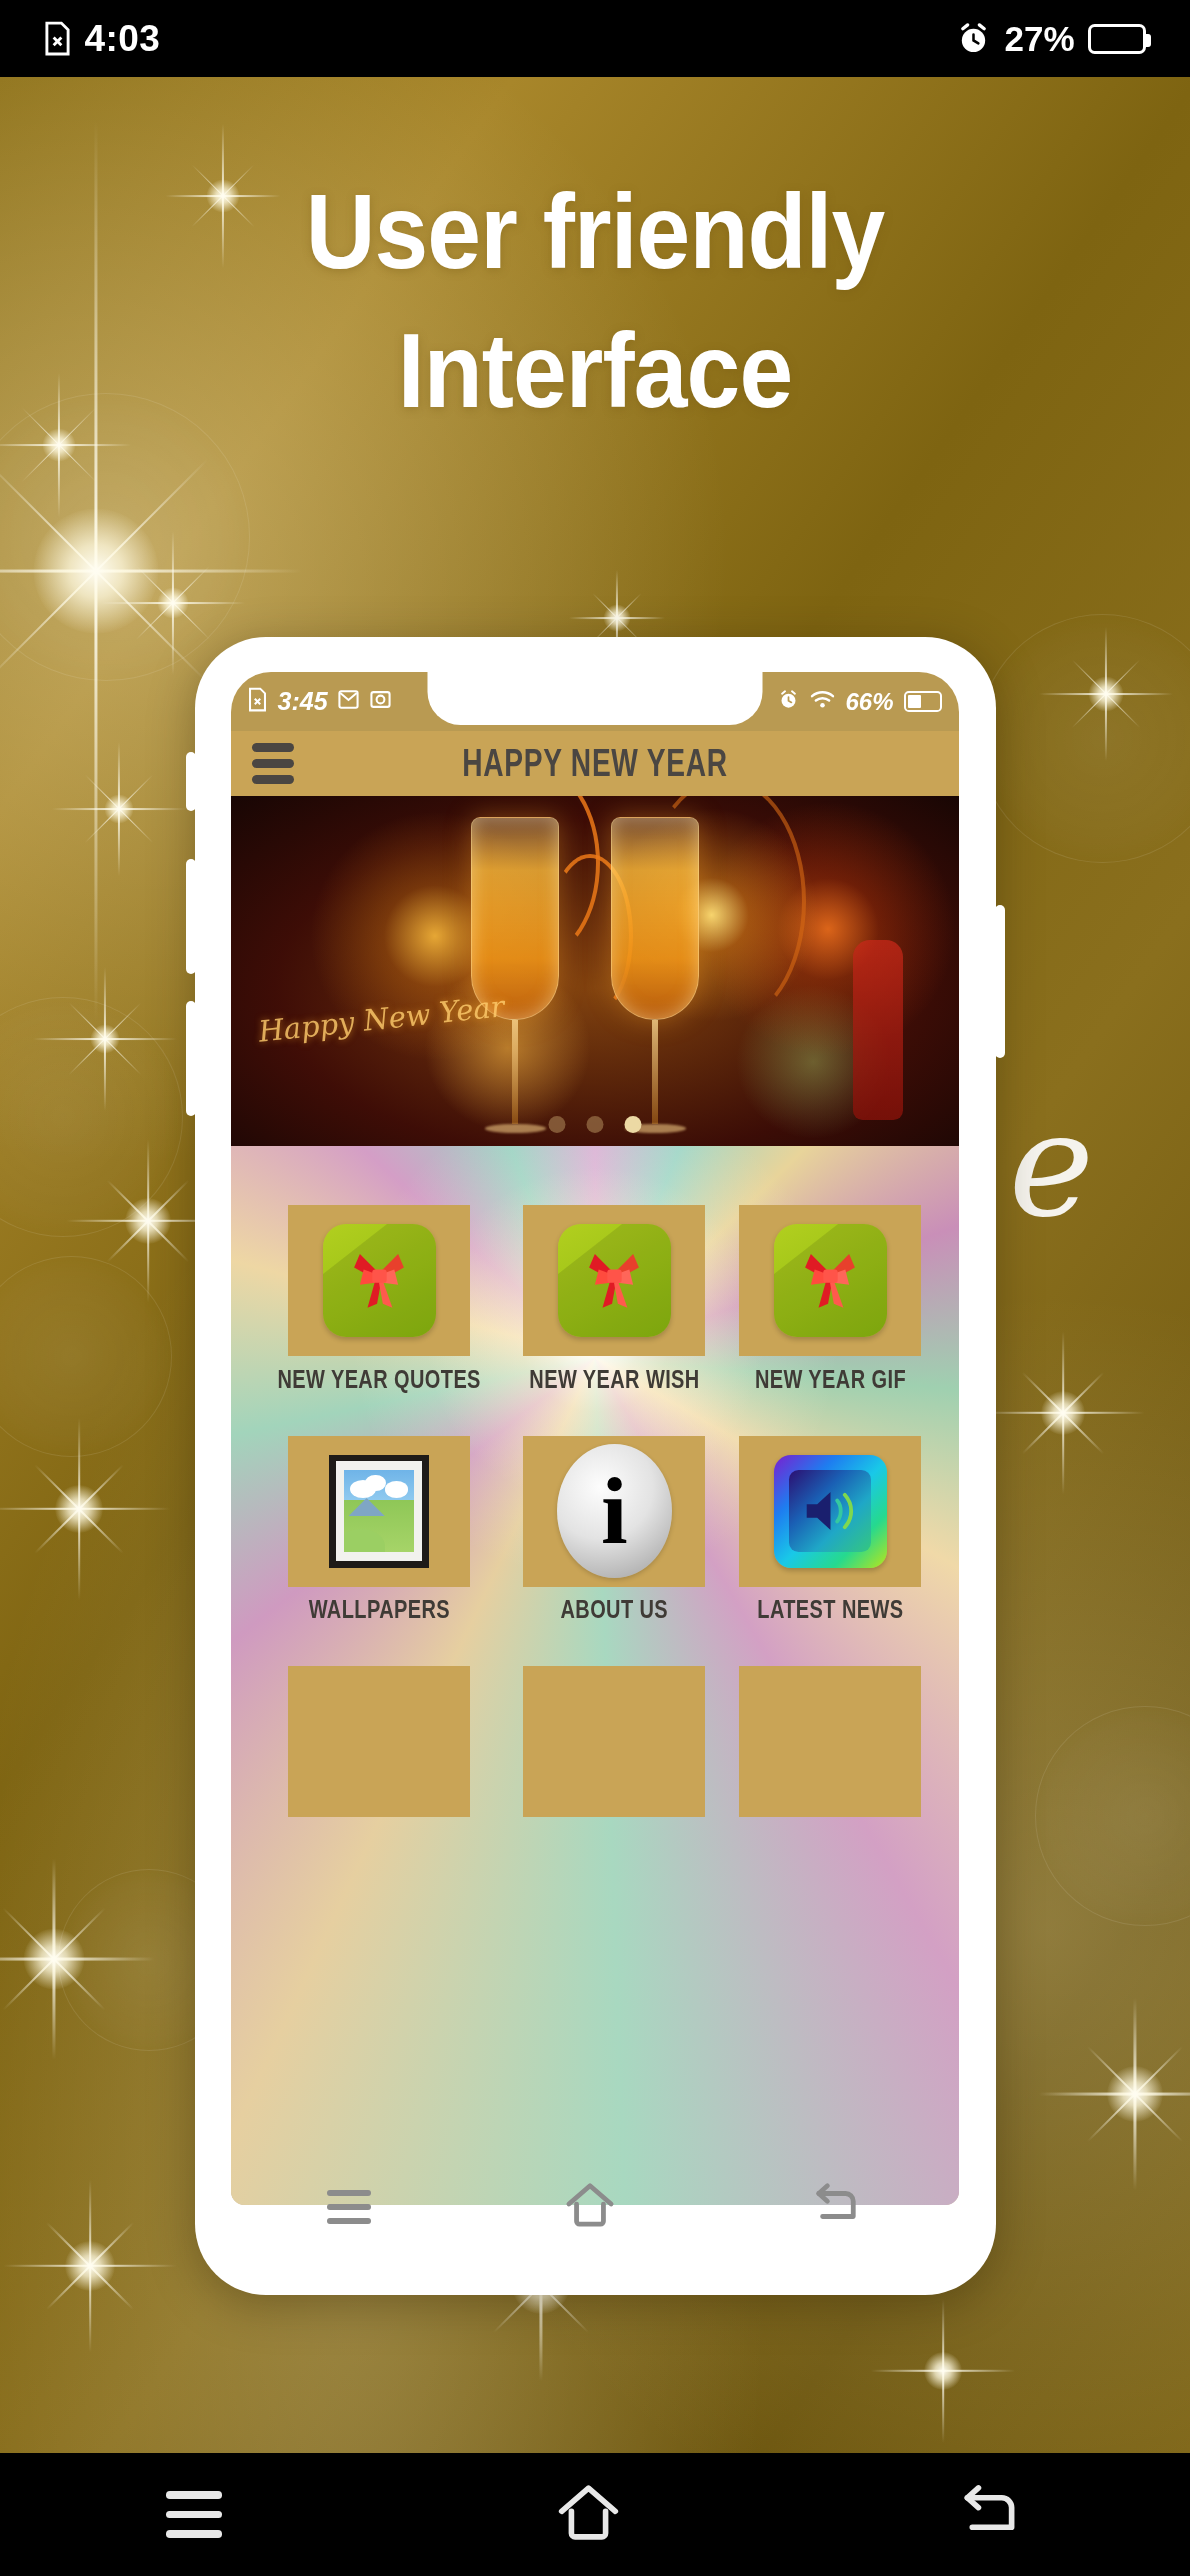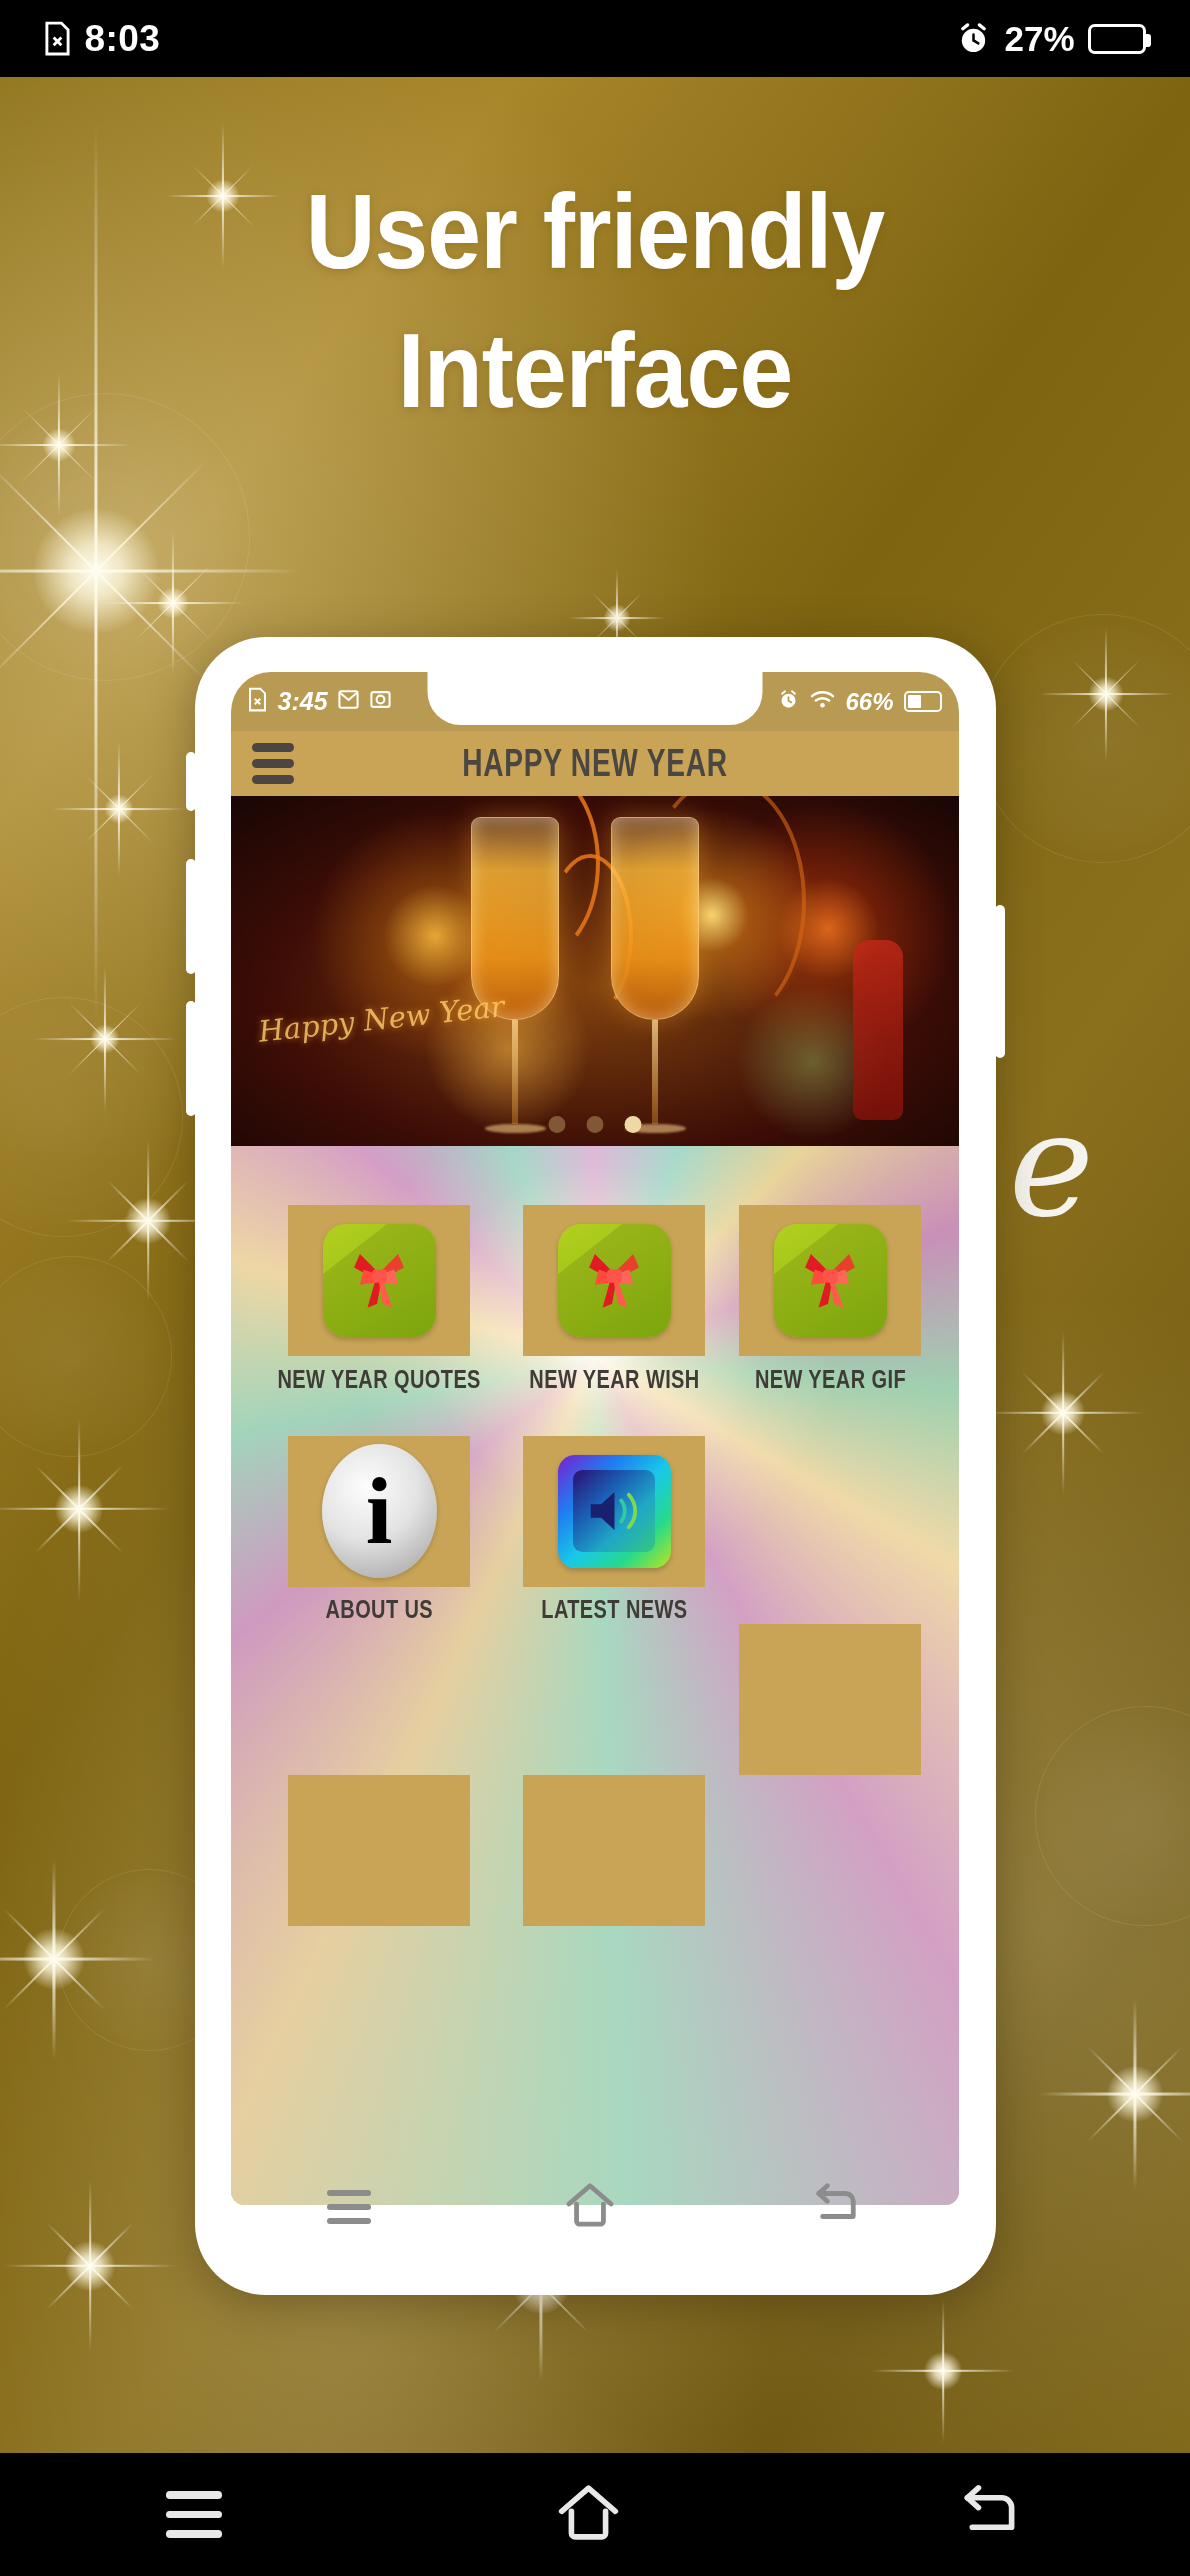--- a/index.html
+++ b/index.html
@@ -283,21 +283,21 @@
 <div class="screen">
 
   <div class="os-statusbar">
     <div class="sb-left">
       <span class="icon-nosim">
         <svg width="27" height="35" viewBox="0 0 28 36">
           <path d="M3 2h15l7 7v25H3z" fill="none" stroke="#fff" stroke-width="3"></path>
           <path d="M10 17l8 8M18 17l-8 8" stroke="#fff" stroke-width="3"></path>
         </svg>
       </span>
-      <span class="sb-time">8:03</span>
+      <span class="sb-time">4:03</span>
     </div>
     <div class="sb-right">
       <span class="icon-alarm">
         <svg width="35" height="35" viewBox="0 0 36 36">
           <circle cx="18" cy="20" r="12" fill="#fff"></circle>
           <path d="M18 14v6l5 3" stroke="#000" stroke-width="2.6" fill="none" stroke-linecap="round"></path>
           <path d="M7 8l5-4M29 8l-5-4" stroke="#fff" stroke-width="3.4" stroke-linecap="round"></path>
         </svg>
       </span>
       <span class="sb-pct">27%</span>
@@ -576,20 +576,36 @@
                 </svg>
               </div>
             </div>
             <div class="cell-label">NEW YEAR GIF</div>
           </div>
 
           <div class="cell-spacer"></div>
           <div class="cell-spacer"></div>
           <div class="cell-spacer"></div>
 
+          <div class="cell">
+            <div class="tile">
+              <div class="wall-ic">
+                <div class="inner">
+                    <div class="pic">
+                  <div class="mt"></div>
+                  <div class="cloud" style="left:8%;  top:12%; width:38%; height:22%;"></div>
+                  <div class="cloud" style="left:30%; top:6%;  width:30%; height:20%;"></div>
+                  <div class="cloud" style="left:58%; top:14%; width:34%; height:20%;"></div>
+                  <div class="hill"></div>
+                </div>
+                  </div>
+              </div>
+            </div>
+            <div class="cell-label">WALLPAPERS</div>
+          </div>
 
           <div class="cell">
             <div class="tile">
               <div class="info-ic">
                 <span>i</span>
               </div>
             </div>
             <div class="cell-label">ABOUT US</div>
           </div>
 

